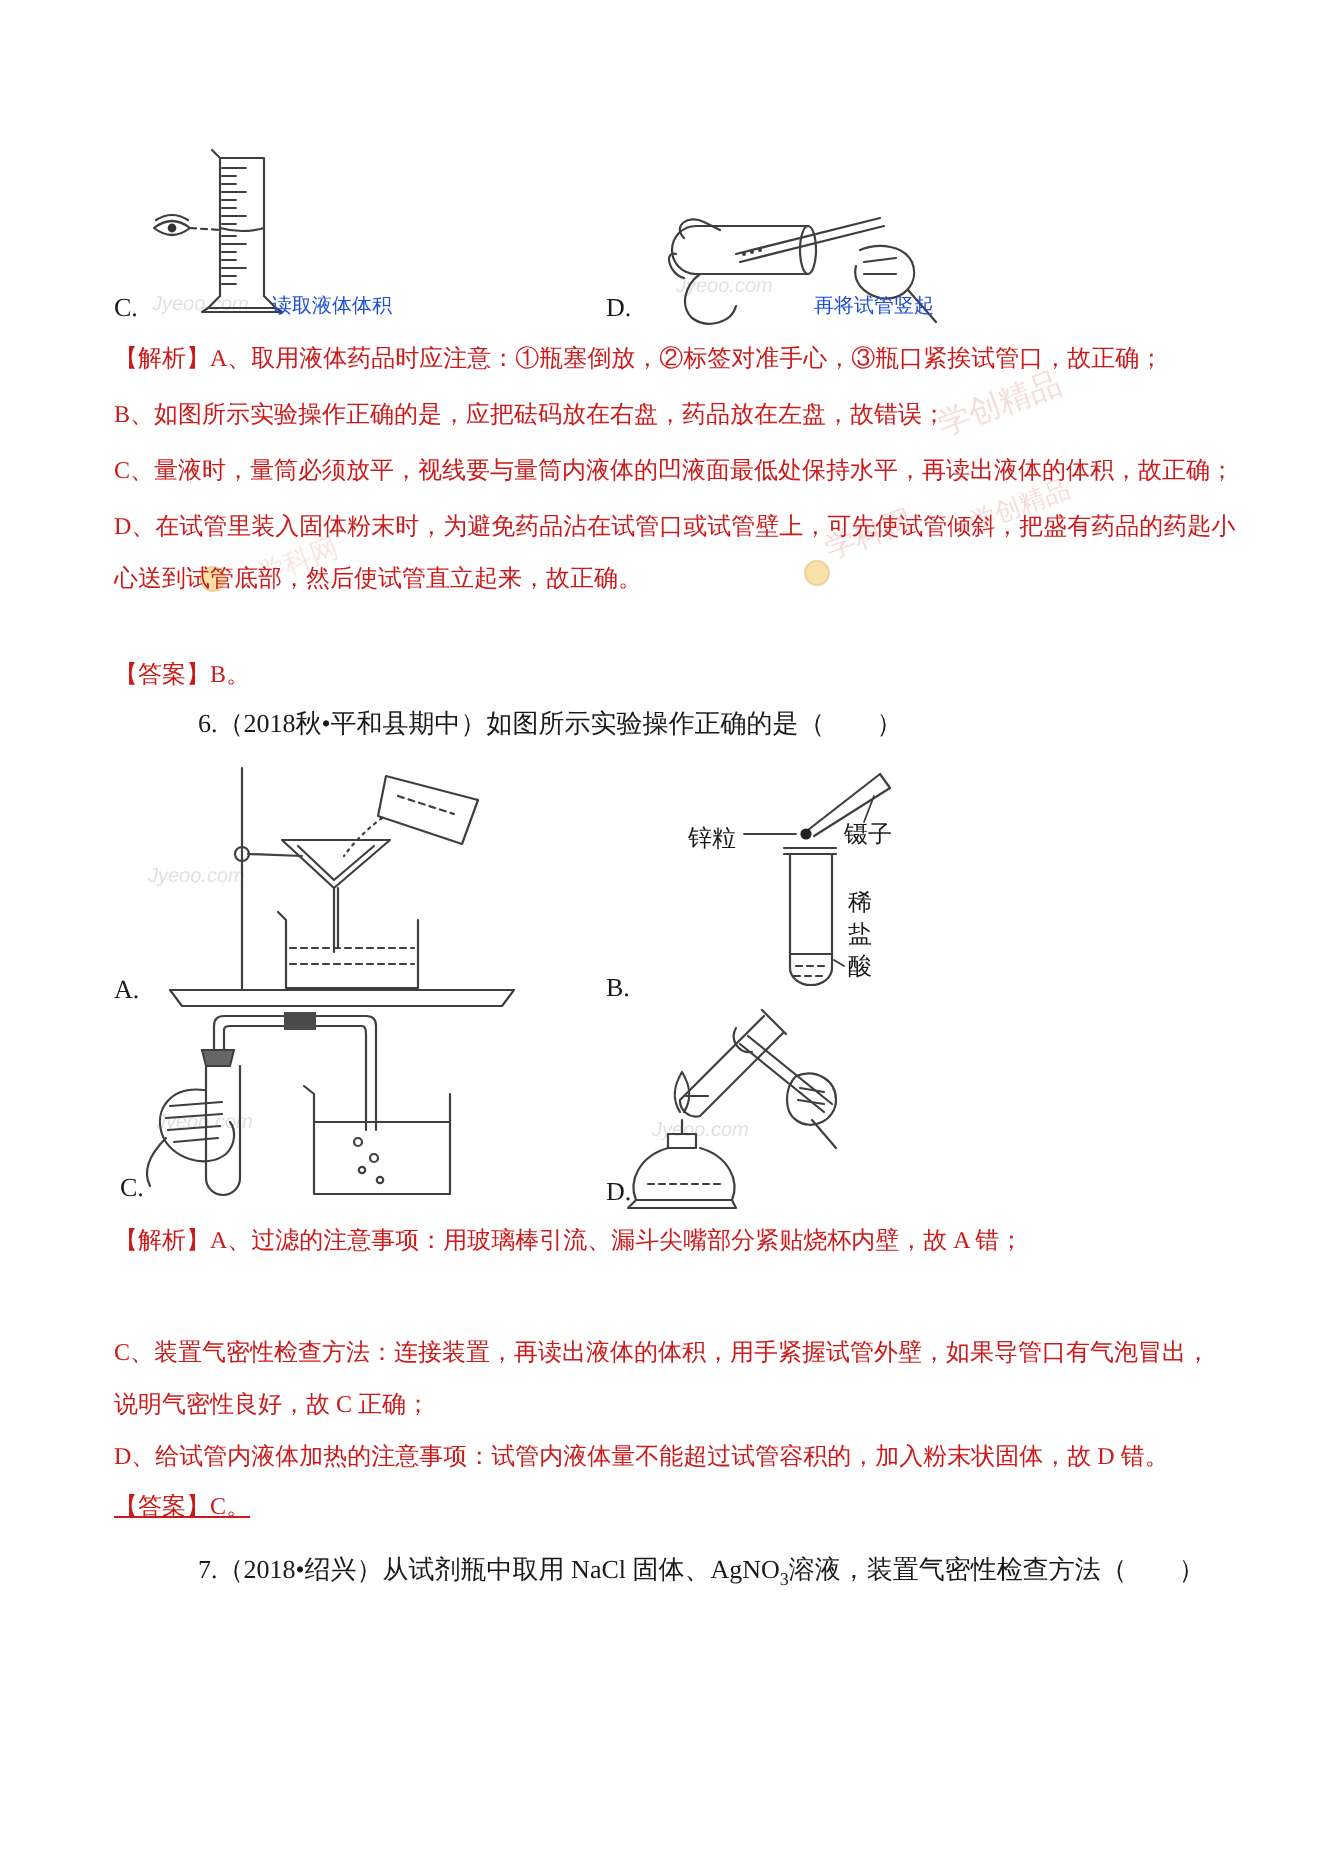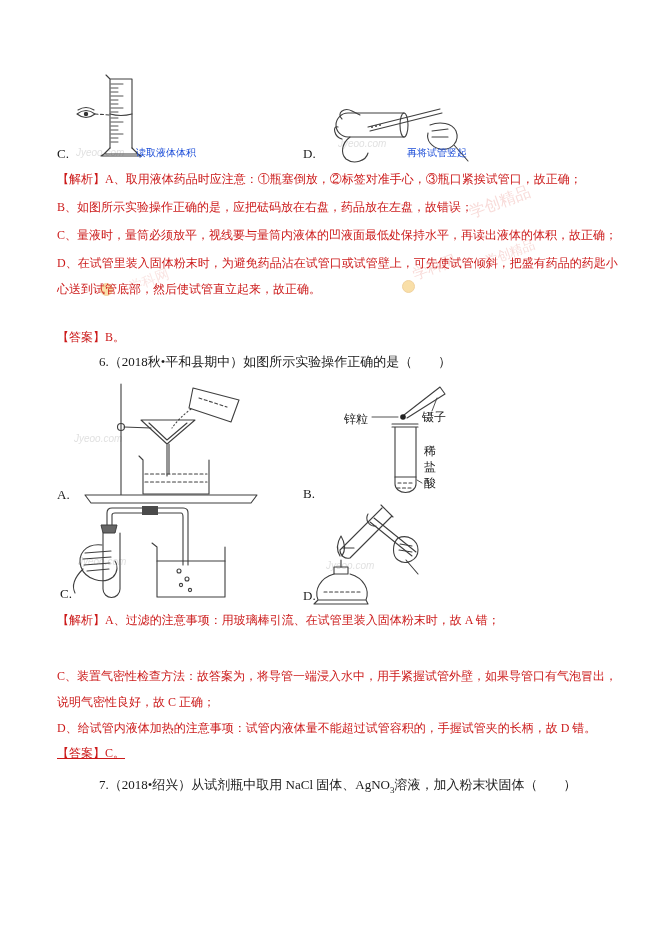--- a/index.html
+++ b/index.html
@@ -165,21 +165,21 @@
       <path class="sketch" d="M64,28 L106,62 M68,24 L110,58 M62,20 A8,8 0 0 0 70,32"></path>
       <path class="sketch" d="M92,44 C102,40 112,46 112,56 C112,66 100,72 92,66 C86,62 86,50 92,44 M94,50 L106,52 M93,56 L106,58 M100,66 L112,80"></path>
     </svg>
   </div>
 
   <span class="lbl" style="left:57px;  top:487px;">A.</span>
   <span class="lbl" style="left:303px; top:486px;">B.</span>
   <span class="lbl" style="left:60px;  top:586px;">C.</span>
   <span class="lbl" style="left:303px; top:588px;">D.</span>
 
-  <div class="ln red" style="top:613px;">【解析】A、过滤的注意事项：用玻璃棒引流、在试管里装入固体粉末时，故 A 错；</div>
-  <div class="ln red" style="top:669px;">C、装置气密性检查方法：故答案为，将导管一端浸入水中，用手紧握试管外壁，如果导管口有气泡冒出，</div>
+  <div class="ln red" style="top:613px;">【解析】A、过滤的注意事项：用玻璃棒引流、漏斗尖嘴部分紧贴烧杯内壁，故 A 错；</div>
+  <div class="ln red" style="top:669px;">C、装置气密性检查方法：连接装置，再读出液体的体积，用手紧握试管外壁，如果导管口有气泡冒出，</div>
   <div class="ln red" style="top:695px;font-family:Liberation Serif, serif;">说明气密性良好，故 C 正确；</div>
-  <div class="ln red" style="top:721px;">D、给试管内液体加热的注意事项：试管内液体量不能超过试管容积的，手握试管夹的长柄，故 D 错。</div>
+  <div class="ln red" style="top:721px;">D、给试管内液体加热的注意事项：试管内液体量不能超过试管容积的，加入粉末状固体，故 D 错。</div>
   <div class="ln red" style="top:746px;text-decoration:underline;">【答案】C。</div>
 
-  <div class="ln stem" style="top:777px;"><span>7.（2018•绍兴）从试剂瓶中取用 NaCl 固体、AgNO</span><sub>3</sub><span>溶液，加入粉末状固体（　　）</span></div>
+  <div class="ln stem" style="top:777px;"><span>7.（2018•绍兴）从试剂瓶中取用 NaCl 固体、AgNO</span><sub>3</sub><span>溶液，装置气密性检查方法（　　）</span></div>
 
 </div>
 
 </body></html>

